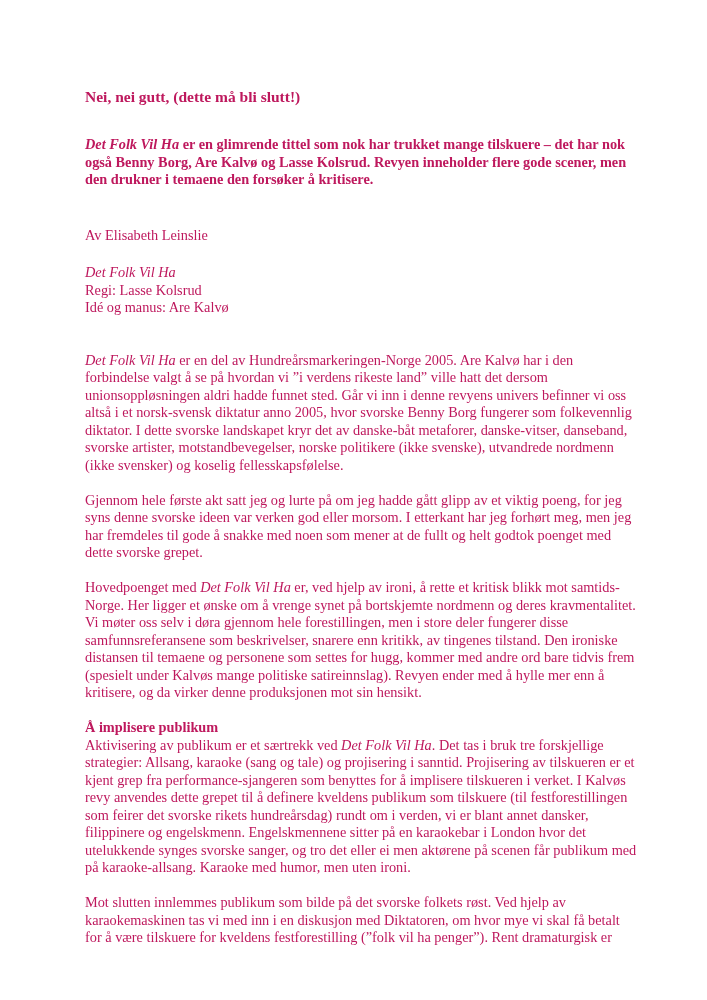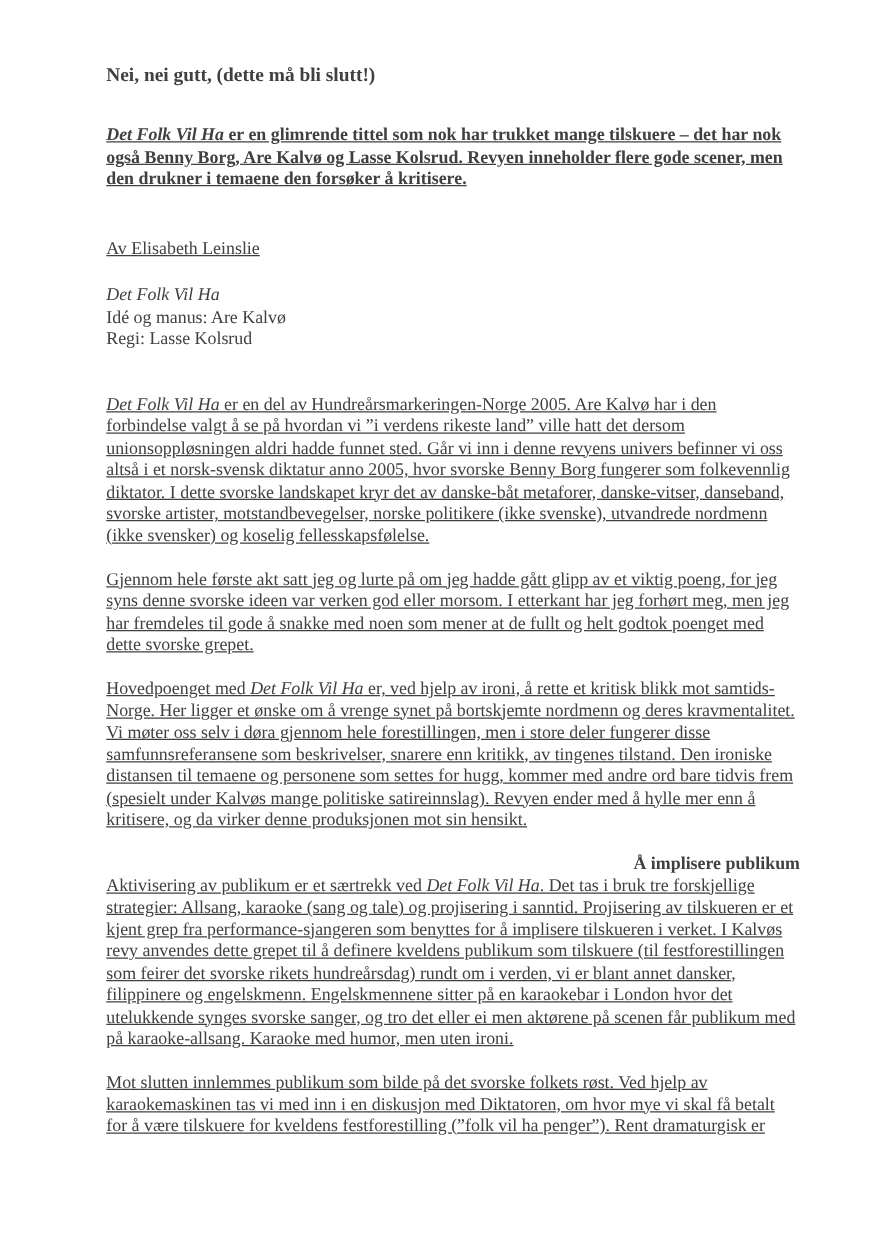--- a/index.html
+++ b/index.html
@@ -9,78 +9,76 @@
   }
   body {
     width: 707px;
     height: 1000px;
     overflow: hidden;
   }
   .page {
     box-sizing: border-box;
     width: 707px;
     height: 1000px;
-    padding: 52px 67px 40px 85px;
+    padding: 88px 67px 40px 85px;
     background: #ffffff;
     font-family: "Liberation Serif", "DejaVu Serif", serif;
     font-size: 14.3px;
     line-height: 17.5px;
-    color: #404040;
+    color: #be185d;
   }
   .text-block {
     width: 555px;
   }
   h1.doc-title {
     font-size: 15.5px;
     line-height: 18px;
     font-weight: bold;
     margin: 0 0 30px 0;
   }
   p {
     margin: 0 0 17.5px 0;
-    text-decoration: underline;
   }
   p.lead {
     font-weight: bold;
     margin-bottom: 38px;
   }
   p.lead em { font-style: italic; }
   p.byline {
     margin-bottom: 20px;
   }
   .credits {
     margin-bottom: 35px;
   }
   .credits div { margin: 0; }
   .credits .work-title { font-style: italic; }
   h2.section-heading {
     font-size: 14.3px;
     line-height: 17.5px;
     font-weight: bold;
     margin: 0;
-    text-align: right;
   }
   em { font-style: italic; }
 </style>
 </head>
 <body>
 
 <div class="page">
   <div class="text-block">
 
     <h1 class="doc-title">Nei, nei gutt, (dette må bli slutt!)</h1>
 
     <p class="lead"><em>Det Folk Vil Ha</em><span> er en glimrende tittel som nok har trukket mange tilskuere – det har nok også Benny Borg, Are Kalvø og Lasse Kolsrud. Revyen inneholder flere gode scener, men den drukner i temaene den forsøker å kritisere.</span></p>
 
     <p class="byline">Av Elisabeth Leinslie</p>
 
     <div class="credits">
       <div class="work-title">Det Folk Vil Ha</div>
+      <div>Regi: Lasse Kolsrud</div>
       <div>Idé og manus: Are Kalvø</div>
-      <div>Regi: Lasse Kolsrud</div>
     </div>
 
     <p><em>Det Folk Vil Ha</em><span> er en del av Hundreårsmarkeringen-Norge 2005. Are Kalvø har i den forbindelse valgt å se på hvordan vi ”i verdens rikeste land” ville hatt det dersom unionsoppløsningen aldri hadde funnet sted. Går vi inn i denne revyens univers befinner vi oss altså i et norsk-svensk diktatur anno 2005, hvor svorske Benny Borg fungerer som folkevennlig diktator. I dette svorske landskapet kryr det av danske-båt metaforer, danske-vitser, danseband, svorske artister, motstandbevegelser, norske politikere (ikke svenske), utvandrede nordmenn (ikke svensker) og koselig fellesskapsfølelse.</span></p>
 
     <p><span>Gjennom hele første akt satt jeg og lurte på om jeg hadde gått glipp av et viktig poeng, for jeg syns denne svorske ideen var verken god eller morsom. I etterkant har jeg forhørt meg, men jeg har fremdeles til gode å snakke med noen som mener at de fullt og helt godtok poenget med dette svorske grepet.</span></p>
 
     <p><span>Hovedpoenget med </span><em>Det Folk Vil Ha</em><span> er, ved hjelp av ironi, å rette et kritisk blikk mot samtids-Norge. Her ligger et ønske om å vrenge synet på bortskjemte nordmenn og deres kravmentalitet. Vi møter oss selv i døra gjennom hele forestillingen, men i store deler fungerer disse samfunnsreferansene som beskrivelser, snarere enn kritikk, av tingenes tilstand. Den ironiske distansen til temaene og personene som settes for hugg, kommer med andre ord bare tidvis frem (spesielt under Kalvøs mange politiske satireinnslag). Revyen ender med å hylle mer enn å kritisere, og da virker denne produksjonen mot sin hensikt.</span></p>
 
     <h2 class="section-heading">Å implisere publikum</h2>
 

